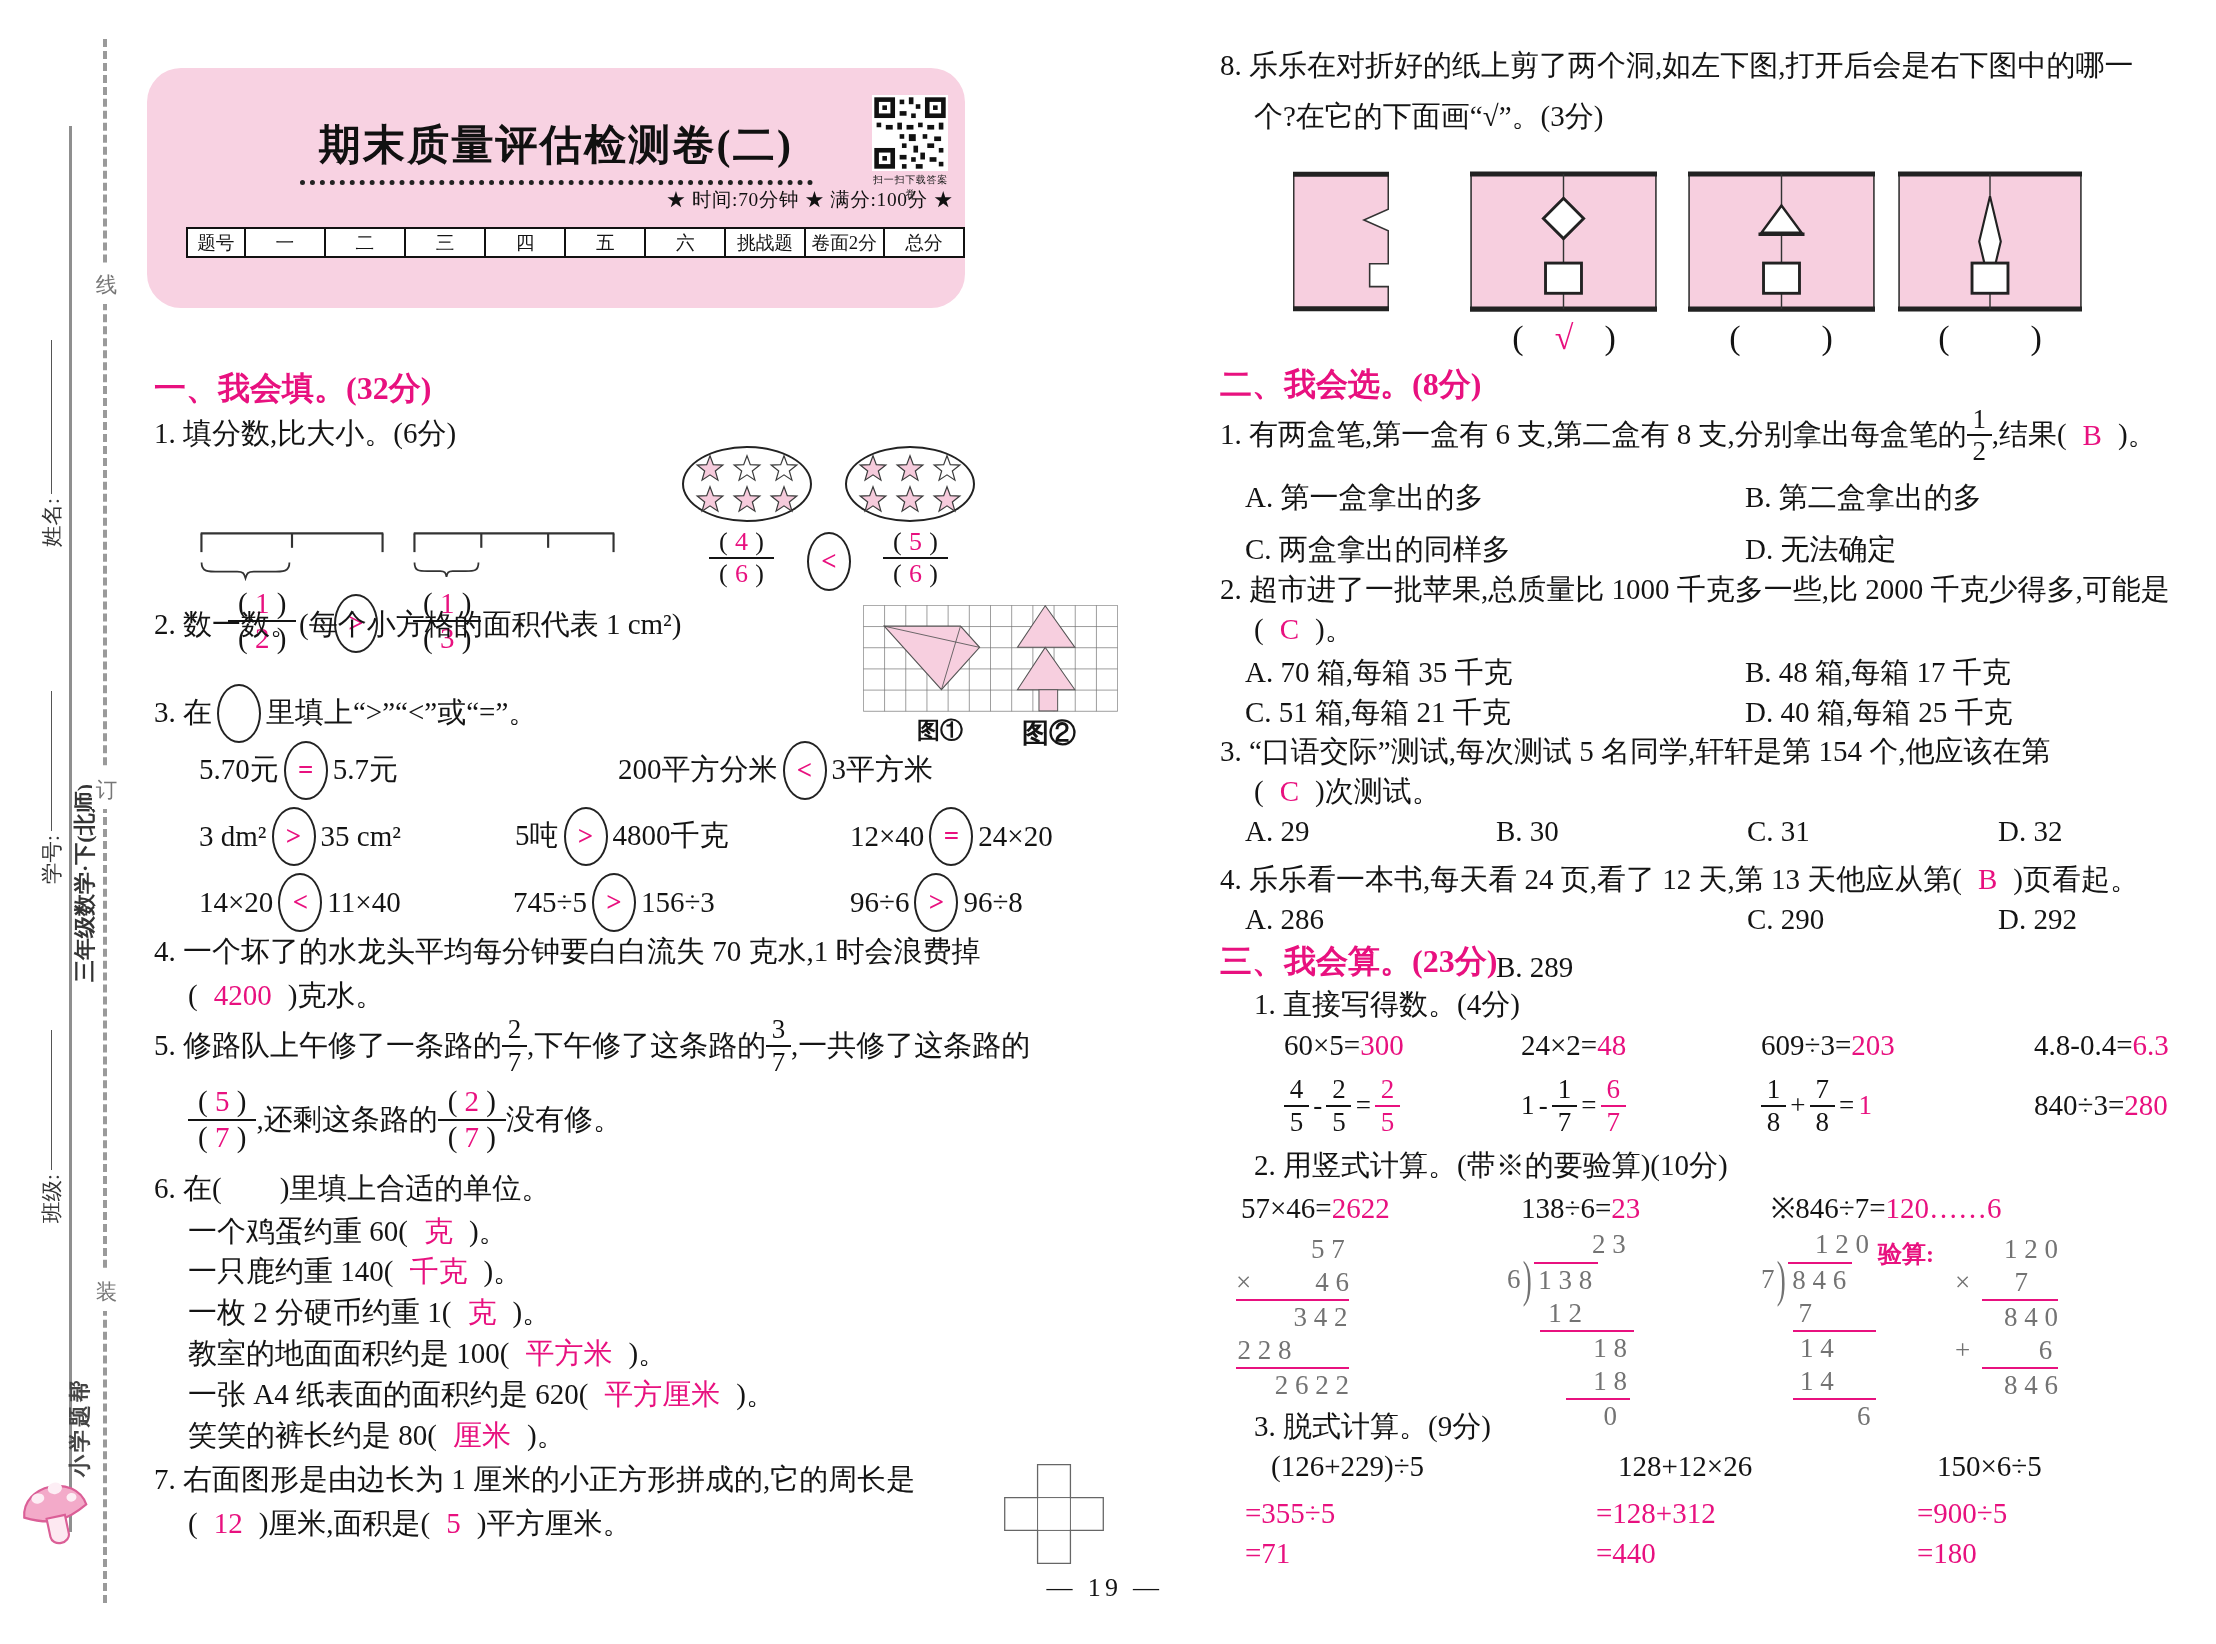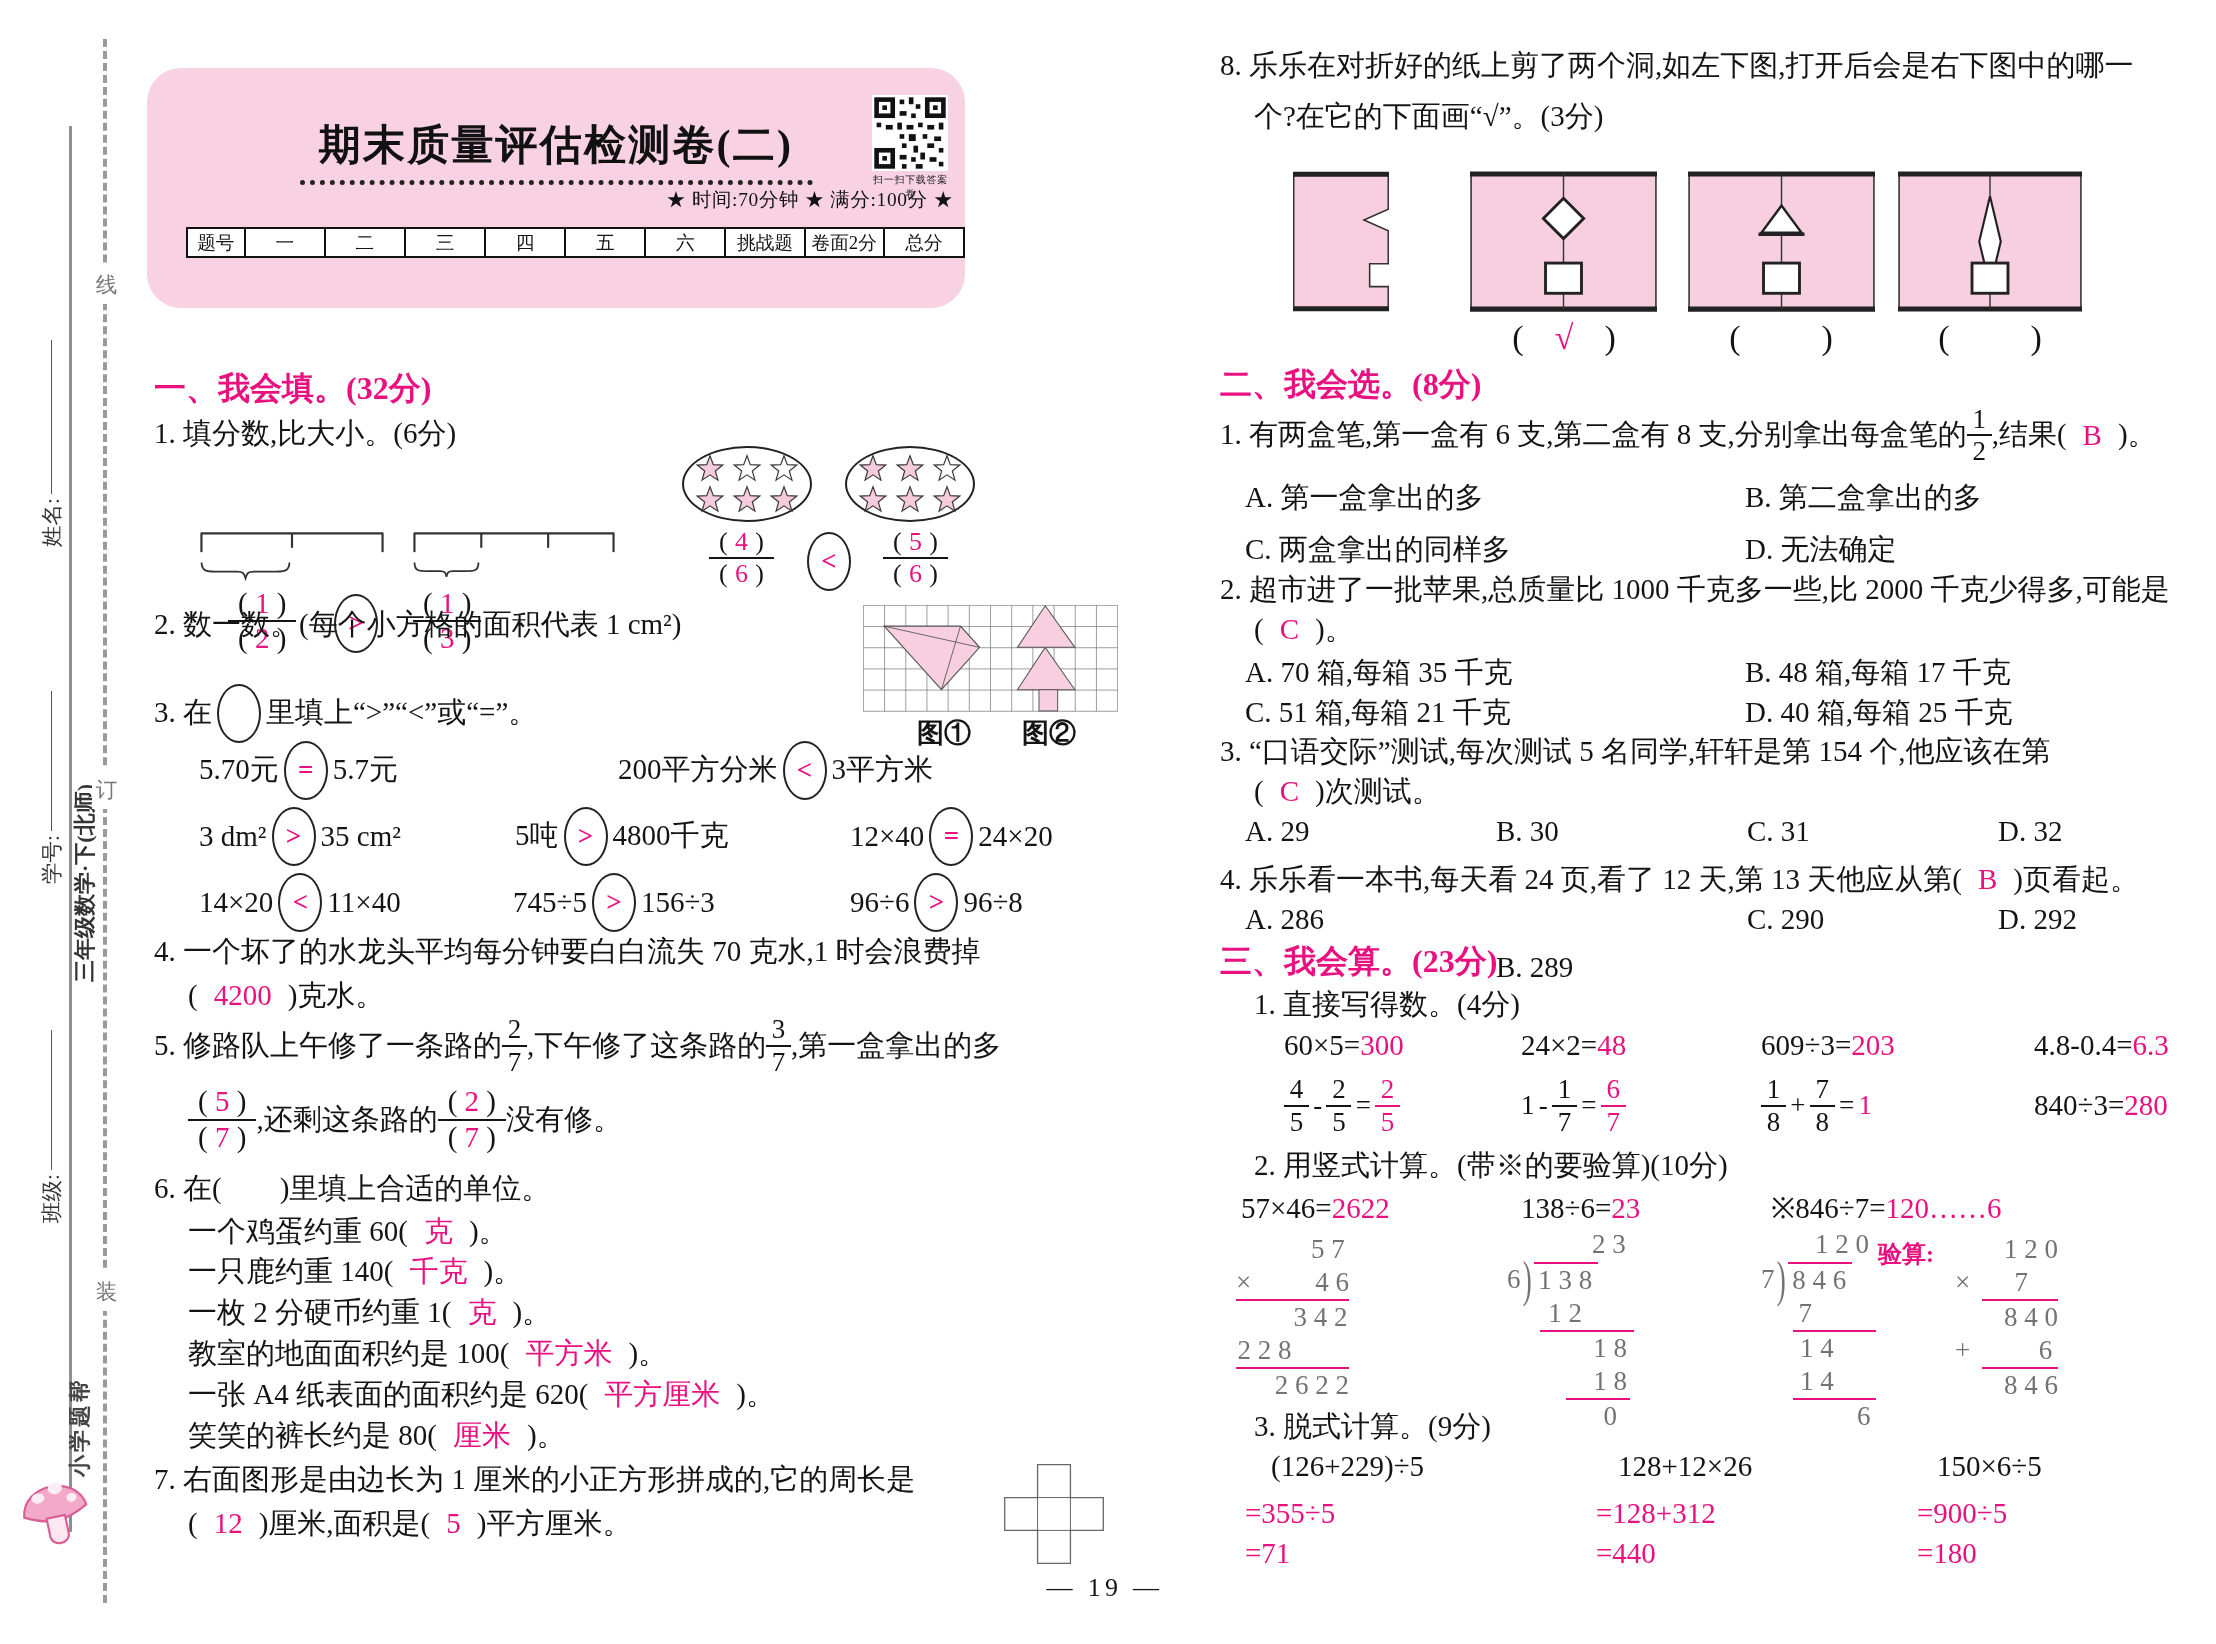--- a/index.html
+++ b/index.html
@@ -322,21 +322,21 @@
     </g>
     <polygon points="29.5,29.5 135.7,29.5 162.3,59 109.2,118" fill="#f7cfdf" stroke="#555" stroke-width="1.6"></polygon>
     <line x1="29.5" y1="29.5" x2="162.3" y2="59" stroke="#555" stroke-width="1.2"></line>
     <line x1="135.7" y1="29.5" x2="109.2" y2="118" stroke="#555" stroke-width="1.2"></line>
     <g fill="#f7cfdf" stroke="#555" stroke-width="1.4">
       <polygon points="253.7,1 215,59 295,59"></polygon>
       <polygon points="253.7,59 215,118 295,118"></polygon>
       <rect x="245" y="118" width="26" height="29.5"></rect>
     </g>
   </svg>
-  <div class="t" style="left:917px;top:716px;font-weight:bold;font-size:27px">图①</div>
+  <div class="t" style="left:917px;top:716px;font-weight:bold;font-size:23px">图①</div>
   <div class="t" style="left:1022px;top:716px;font-weight:bold;font-size:27px">图②</div>
 
   <div class="cmpline" style="left:154px;top:683px">
     <span>3. 在</span>
     <span class="oval"></span>
     <span>里填上“&gt;”“&lt;”或“=”。</span>
   </div>
   <div class="cmpline" style="left:199px;top:740px">
     <span>5.70元</span>
       <span class="oval">=</span>
@@ -387,21 +387,21 @@
     <span>5. 修路队上午修了一条路的</span>
     <span class="frac">
         <span class="fn">2</span>
         <span class="fd">7</span>
       </span>
     <span>,下午修了这条路的</span>
     <span class="frac">
         <span class="fn">3</span>
         <span class="fd">7</span>
       </span>
-    <span>,第一盒拿出的多</span>
+    <span>,一共修了这条路的</span>
   </div>
   <div style="position:absolute;left:188px;top:1071px;height:97px;display:flex;align-items:center;font-size:29px;white-space:nowrap">
     <span class="bfrac">
       <span class="row">
           <i>(</i>
           <b class="ans">5</b>
           <i>)</i>
         </span>
       <span class="row bar">
           <i>(</i>

